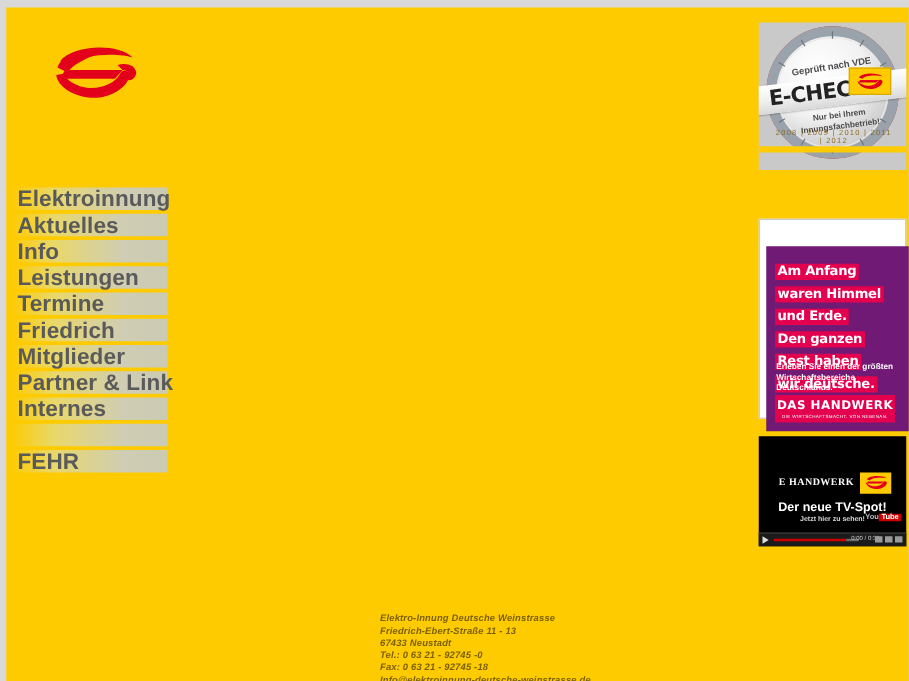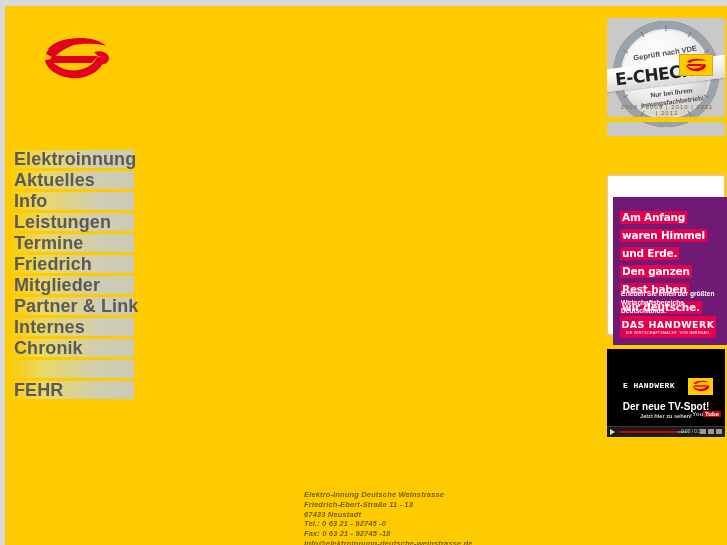--- a/index.html
+++ b/index.html
@@ -284,21 +284,21 @@
     height: 18px;
   }
   #video .hw-text {
     position: absolute;
     left: 0;
     top: 3px;
     color: #ffffff;
     font-size: 8px;
     font-weight: bold;
     letter-spacing: 0.4px;
-    font-family: Liberation Mono, monospace;
+    font-family: Liberation Serif, serif;
   }
   #video .hw-mark {
     position: absolute;
     right: 0;
     top: 0;
     width: 25px;
     height: 17px;
     background: #fecb00;
   }
   #video .hw-mark svg { display:block; margin: 1px auto; }
@@ -419,21 +419,20 @@
     <nav id="nav">
       <a class="nav-item" href="#"><span>Elektroinnung</span></a>
       <a class="nav-item" href="#"><span>Aktuelles</span></a>
       <a class="nav-item" href="#"><span>Info</span></a>
       <a class="nav-item" href="#"><span>Leistungen</span></a>
       <a class="nav-item" href="#"><span>Termine</span></a>
       <a class="nav-item" href="#"><span>Friedrich</span></a>
       <a class="nav-item" href="#"><span>Mitglieder</span></a>
       <a class="nav-item" href="#"><span>Partner &amp; Link</span></a>
       <a class="nav-item" href="#"><span>Internes</span></a>
-      <a class="nav-item" href="#"><span>Chronik</span></a>
       <span class="nav-item spacer"><span></span></span>
       <a class="nav-item" href="#"><span>FEHR</span></a>
     </nav>
 
     <aside id="banners">
 
       <div id="echeck">
         <div class="seal"></div>
         <svg class="ticks" viewBox="0 0 106 106">
           <circle cx="53" cy="53" r="49" fill="none" stroke="#9aa3ab" stroke-width="8"></circle>

